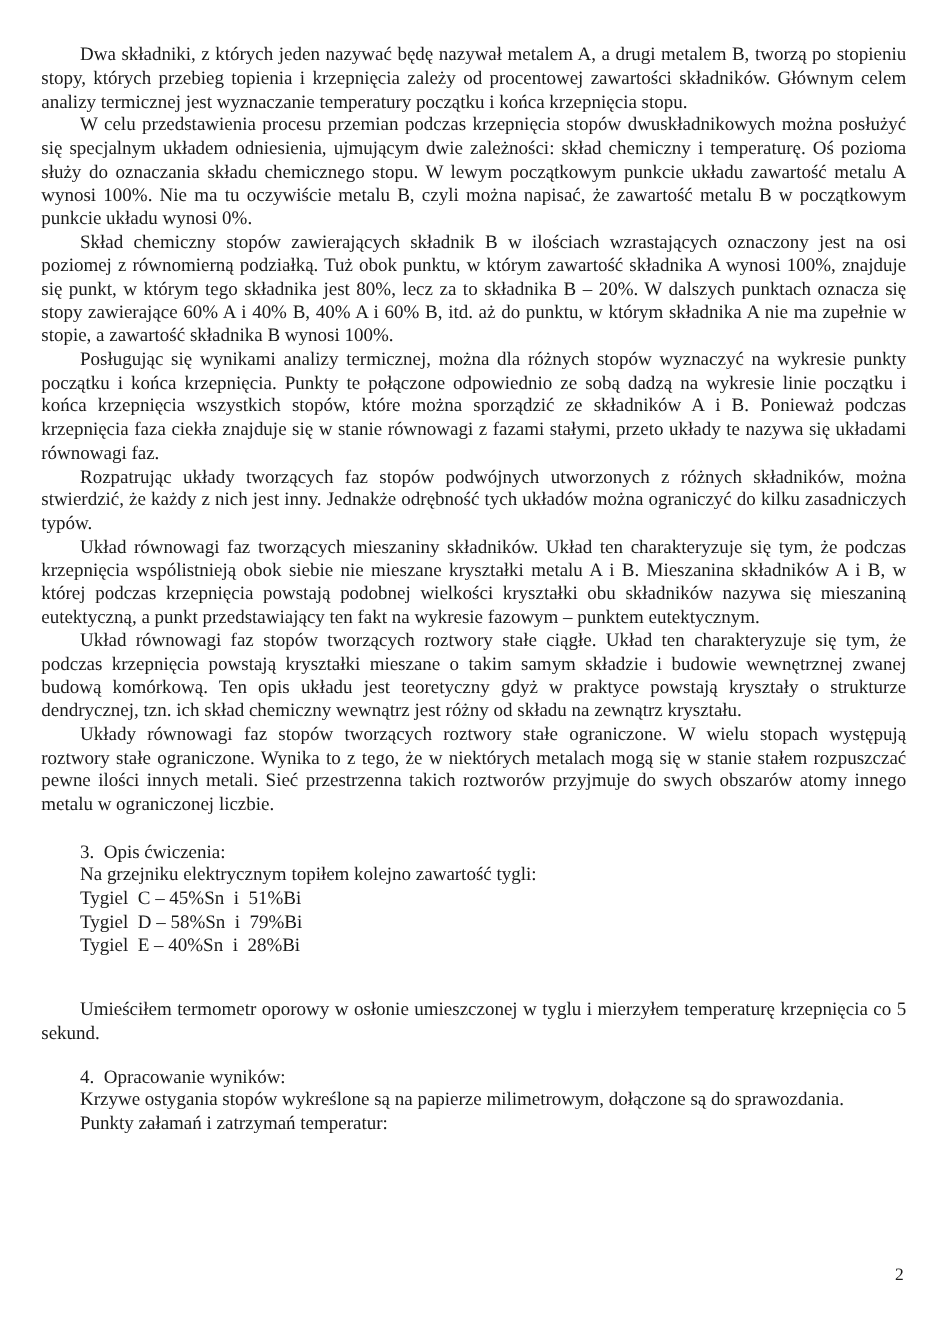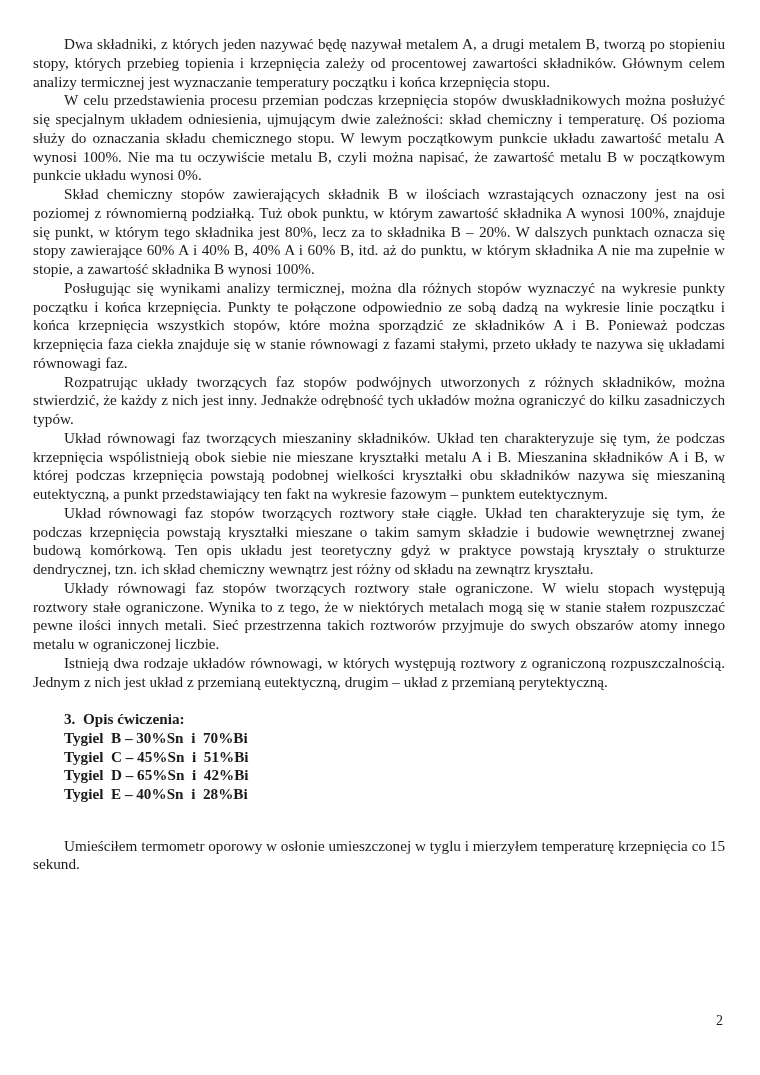--- a/index.html
+++ b/index.html
@@ -9,21 +9,21 @@
     color: #1a1a1a;
   }
   .page {
     position: absolute; left: 33px; top: 35px; width: 692px;
     font-size: 15.2px; line-height: 18.75px;
   }
   .para {
     margin: 0; text-indent: 31px; text-align: justify;
   }
   .para.last-left { text-align-last: left; font-family: Liberation Serif, serif; }
-  .section { margin-top: 18.75px; padding-left: 31px; font-weight: bold; }
+  .section { margin-top: 18.75px; padding-left: 31px; }
   .section .line { white-space: pre; }
   .section-title { white-space: pre; }
   .gap { height: 18.75px; }
   .tygiel { white-space: pre; }
   .page-number {
     position: absolute; left: 716px; top: 1013px;
     font-size: 14px; font-family: "Liberation Serif", serif;
   }
 </style>
 </head>
@@ -31,28 +31,32 @@
 
 <div class="page">
   <p class="para last-left">Dwa składniki, z których jeden nazywać będę nazywał metalem A, a drugi metalem B, tworzą po stopieniu stopy, których przebieg topienia i krzepnięcia zależy od procentowej zawartości składników. Głównym celem analizy termicznej jest wyznaczanie temperatury początku i końca krzepnięcia stopu.</p>
   <p class="para last-left">W celu przedstawienia procesu przemian podczas krzepnięcia stopów dwuskładnikowych można posłużyć się specjalnym układem odniesienia, ujmującym dwie zależności: skład chemiczny i temperaturę. Oś pozioma służy do oznaczania składu chemicznego stopu. W lewym początkowym punkcie układu zawartość metalu A wynosi 100%. Nie ma tu oczywiście metalu B, czyli można napisać, że zawartość metalu B w początkowym punkcie układu wynosi 0%.</p>
   <p class="para last-left">Skład chemiczny stopów zawierających składnik B w ilościach wzrastających oznaczony jest na osi poziomej z równomierną podziałką. Tuż obok punktu, w którym zawartość składnika A wynosi 100%, znajduje się punkt, w którym tego składnika jest 80%, lecz za to składnika B – 20%. W dalszych punktach oznacza się stopy zawierające 60% A i 40% B, 40% A i 60% B, itd. aż do punktu, w którym składnika A nie ma zupełnie w stopie, a zawartość składnika B wynosi 100%.</p>
   <p class="para last-left">Posługując się wynikami analizy termicznej, można dla różnych stopów wyznaczyć na wykresie punkty początku i końca krzepnięcia. Punkty te połączone odpowiednio ze sobą dadzą na wykresie linie początku i końca krzepnięcia wszystkich stopów, które można sporządzić ze składników A i B. Ponieważ podczas krzepnięcia faza ciekła znajduje się w stanie równowagi z fazami stałymi, przeto układy te nazywa się układami równowagi faz.</p>
   <p class="para last-left">Rozpatrując układy tworzących faz stopów podwójnych utworzonych z różnych składników, można stwierdzić, że każdy z nich jest inny. Jednakże odrębność tych układów można ograniczyć do kilku zasadniczych typów.</p>
   <p class="para last-left">Układ równowagi faz tworzących mieszaniny składników. Układ ten charakteryzuje się tym, że podczas krzepnięcia wspólistnieją obok siebie nie mieszane kryształki metalu A i B. Mieszanina składników A i B, w której podczas krzepnięcia powstają podobnej wielkości kryształki obu składników nazywa się mieszaniną eutektyczną, a punkt przedstawiający ten fakt na wykresie fazowym – punktem eutektycznym.</p>
   <p class="para last-left">Układ równowagi faz stopów tworzących roztwory stałe ciągłe. Układ ten charakteryzuje się tym, że podczas krzepnięcia powstają kryształki mieszane o takim samym składzie i budowie wewnętrznej zwanej budową komórkową. Ten opis układu jest teoretyczny gdyż w praktyce powstają kryształy o strukturze dendrycznej, tzn. ich skład chemiczny wewnątrz jest różny od składu na zewnątrz kryształu.</p>
   <p class="para last-left">Układy równowagi faz stopów tworzących roztwory stałe ograniczone. W wielu stopach występują roztwory stałe ograniczone. Wynika to z tego, że w niektórych metalach mogą się w stanie stałem rozpuszczać pewne ilości innych metali. Sieć przestrzenna takich roztworów przyjmuje do swych obszarów atomy innego metalu w ograniczonej liczbie.</p>
-  <p class="para last-left">Istnieją dwa rodzaje układów równowagi, w których występują roztwory z ograniczoną rozpuszczalnością. Jednym z nich jest układ z przemianą eutektyczną, drugim – układ z przemianą perytektyczną.</p>
 
   <div class="section">
     <div class="section-title">3.  Opis ćwiczenia:</div>
-    <div class="tygiel">Tygiel  B – 30%Sn  i  70%Bi</div>
+    <div class="line">Na grzejniku elektrycznym topiłem kolejno zawartość tygli:</div>
     <div class="tygiel">Tygiel  C – 45%Sn  i  51%Bi</div>
-    <div class="tygiel">Tygiel  D – 65%Sn  i  42%Bi</div>
+    <div class="tygiel">Tygiel  D – 58%Sn  i  79%Bi</div>
     <div class="tygiel">Tygiel  E – 40%Sn  i  28%Bi</div>
   </div>
 
   <div class="gap"></div>
-  <p class="para last-left" style="margin-top:14px">Umieściłem termometr oporowy w osłonie umieszczonej w tyglu i mierzyłem temperaturę krzepnięcia co 15 sekund.</p>
+  <p class="para last-left" style="margin-top:14px">Umieściłem termometr oporowy w osłonie umieszczonej w tyglu i mierzyłem temperaturę krzepnięcia co 5 sekund.</p>
 
+  <div class="section" style="margin-top:16px">
+    <div class="section-title">4.  Opracowanie wyników:</div>
+    <div class="line">Krzywe ostygania stopów wykreślone są na papierze milimetrowym, dołączone są do sprawozdania.</div>
+    <div class="line">Punkty załamań i zatrzymań temperatur:</div>
+  </div>
 </div>
 
 <div class="page-number">2</div>
 
 </body></html>

